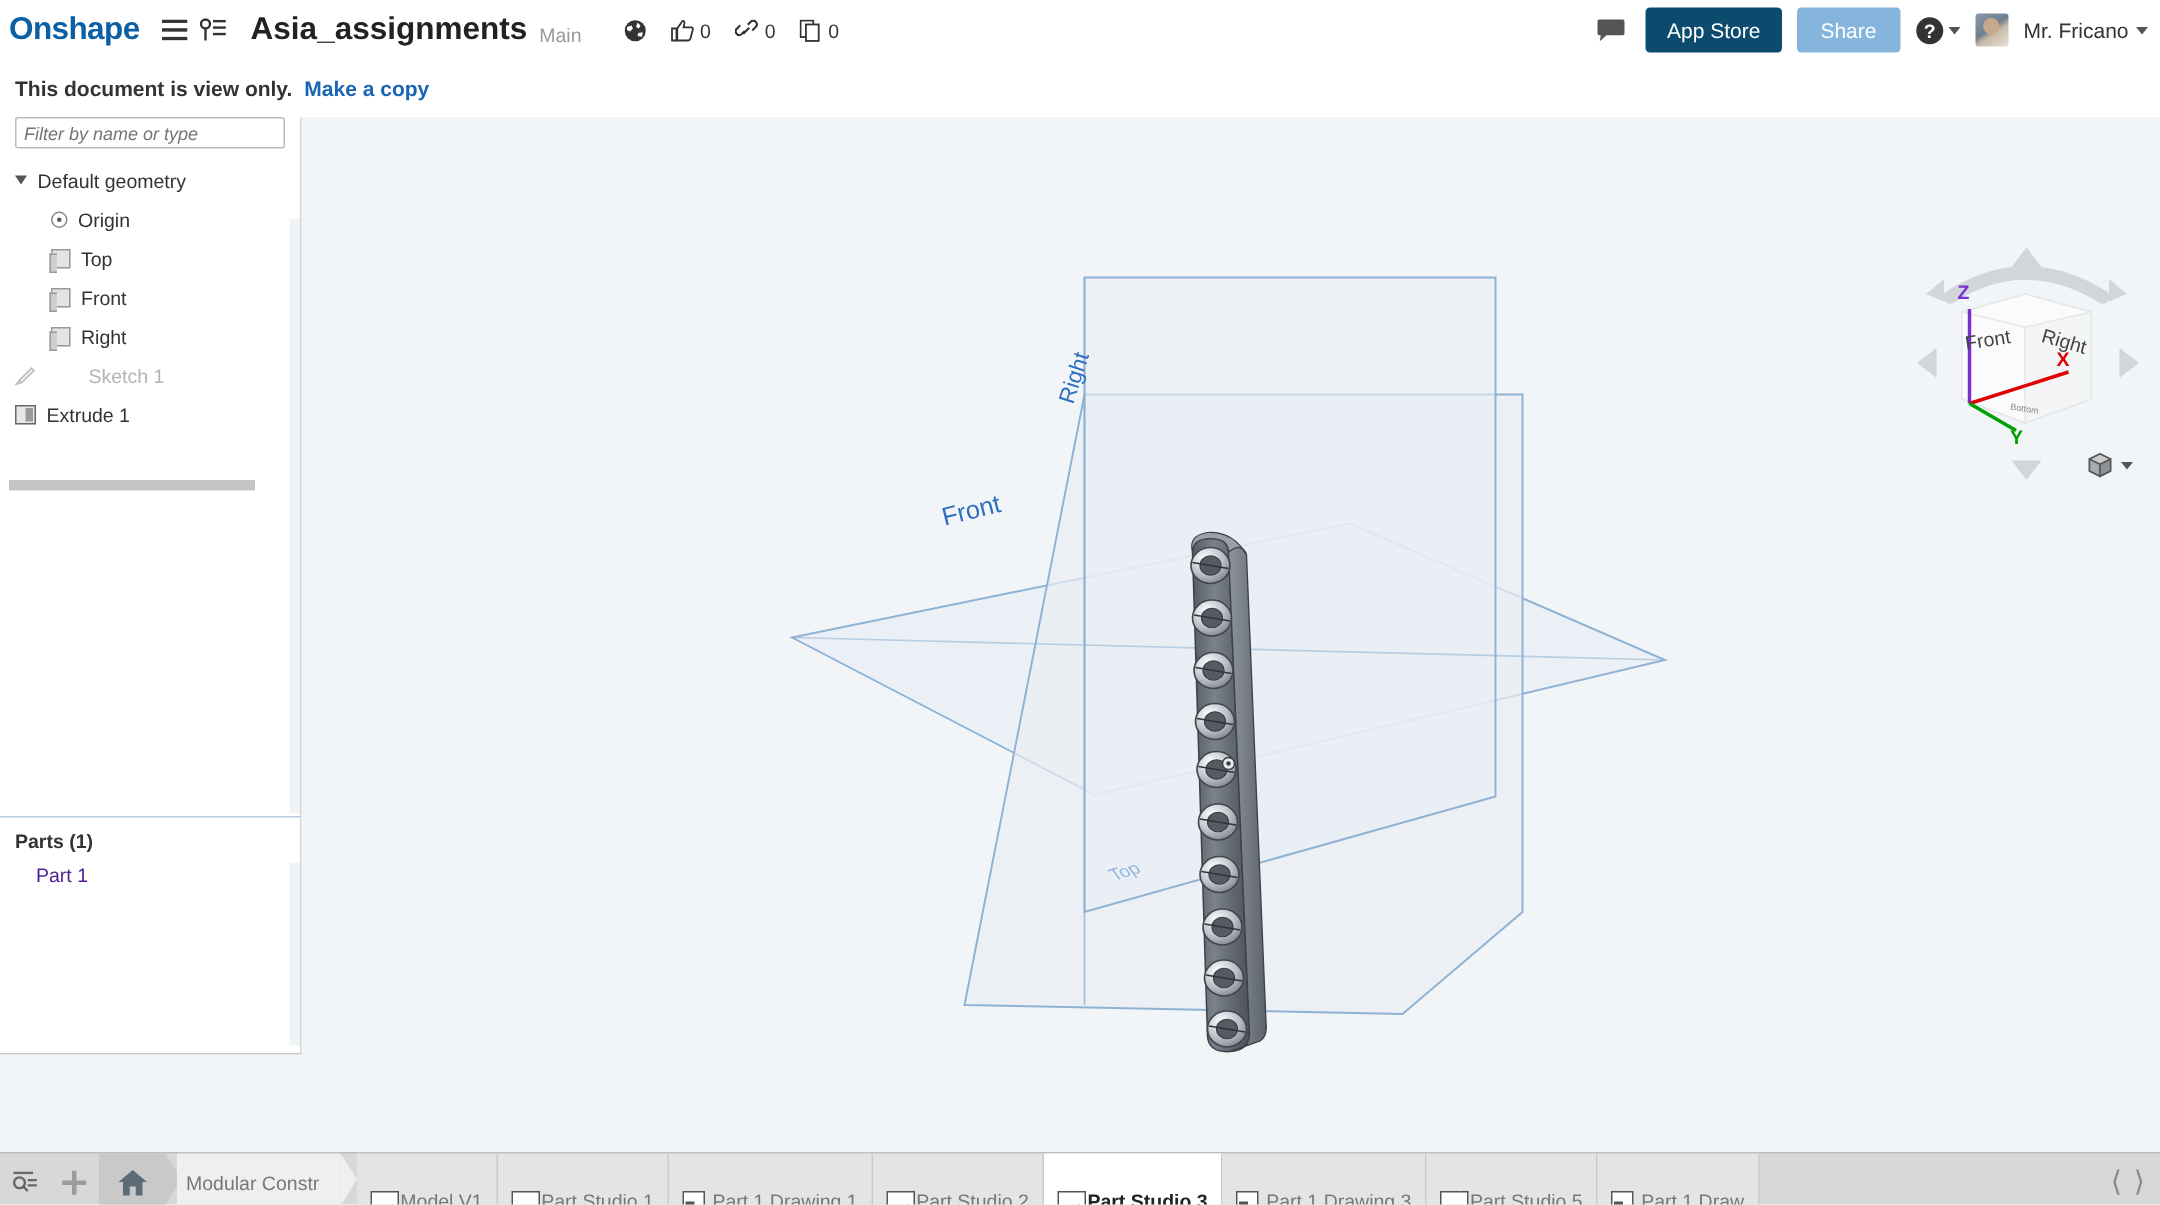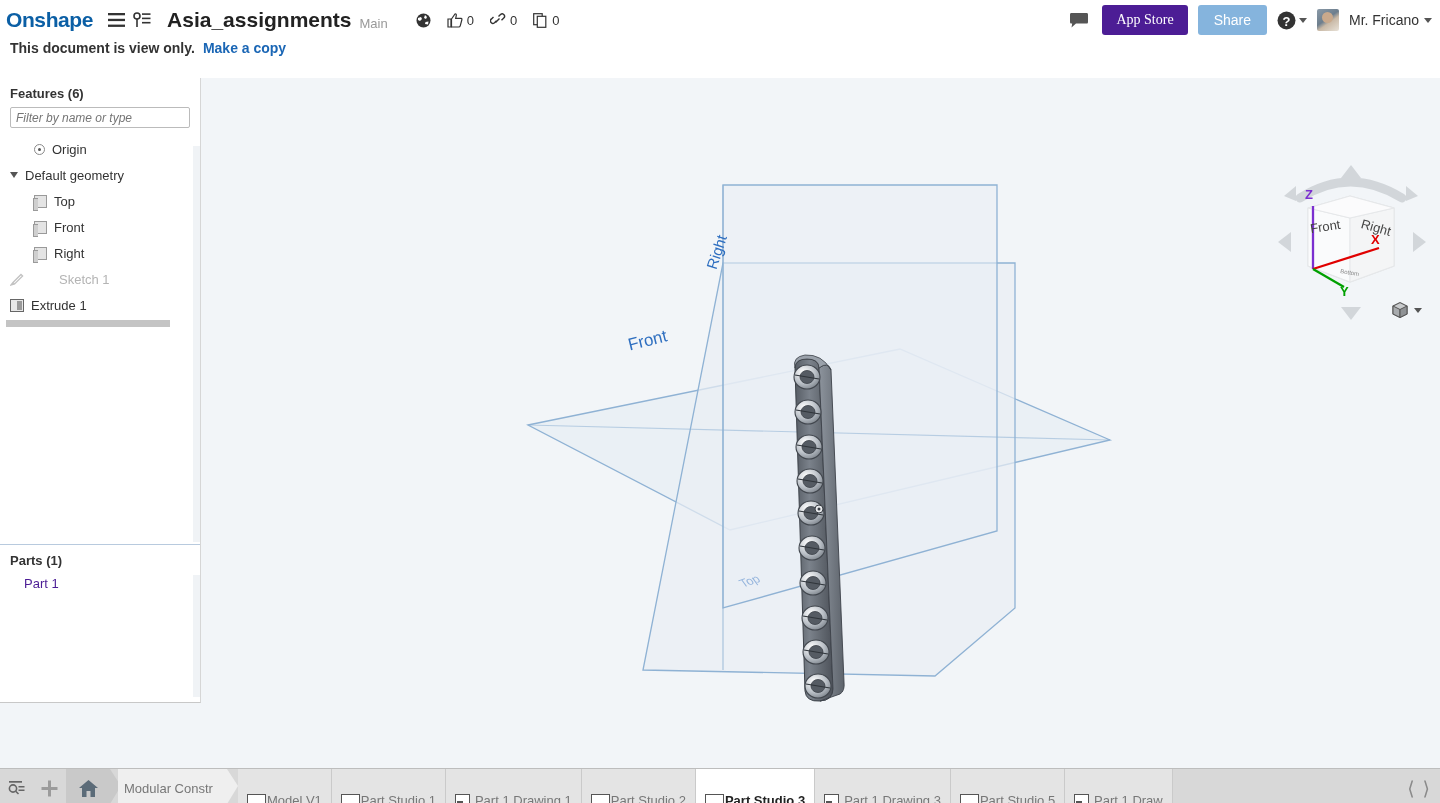--- a/index.html
+++ b/index.html
@@ -38,24 +38,24 @@
   }
   .hdr-stat {
     display: flex; align-items: center; gap: 4px;
     margin-left: 16px; font-size: 13px; color: #333;
   }
   #hdr-right {
     margin-left: auto; display: flex; align-items: center; gap: 10px;
     padding-right: 8px;
   }
   .btn-blue {
-    background: #4c1d95; color: #fff;
+    background: #0c4a6e; color: #fff;
     font-size: 14px; border: none; border-radius: 3px;
     padding: 7px 14px; cursor: pointer;
-    font-family: Liberation Serif, serif;
+    font-family: Liberation Sans, sans-serif;
   }
   .btn-lightblue {
     background: #85b4dd; color: #fff;
     font-size: 14px; border: none; border-radius: 3px;
     padding: 7px 16px; cursor: pointer;
     font-family: "Liberation Sans", sans-serif;
   }
   #help-grp { display: flex; align-items: center; gap: 3px; cursor: pointer; }
   #avatar {
     width: 22px; height: 22px; border-radius: 2px;
@@ -71,21 +71,21 @@
   .caret-d {
     width:0;height:0;border-left:4px solid transparent;
     border-right:4px solid transparent;border-top:5px solid #555;
   }
 
   
   #banner {
     position: absolute; top: 40px; left: 0;
     width: 1340px; height: 38px;
     background: #ffffff;
-    display: flex; padding-left: 10px;
+    display: flex; align-items: center; padding-left: 10px;
   }
   #banner-text { font-size: 14px; font-weight: bold; color: #333; }
   #banner-link {
     font-size: 14px; font-weight: bold; color: #1a66b5;
     margin-left: 8px; cursor: pointer; text-decoration: none;
   }
 
   
   #viewport {
     position: absolute; top: 78px; left: 0;
@@ -477,31 +477,30 @@
         <polygon points="3,6 10,9.5 10,17.5 3,14" fill="#a8abae" stroke="#555" stroke-width="1"></polygon>
         <polygon points="10,9.5 17,6 17,14 10,17.5" fill="#8f9295" stroke="#555" stroke-width="1"></polygon>
       </svg>
       <div class="caret-d"></div>
     </div>
   </div>
 </div>
 
 <div id="sidebar">
   <div id="feat-panel">
-    <div id="feat-title">Features (6)</div>
     <input id="feat-filter" type="text" placeholder="Filter by name or type" style="">
+
+    <div class="tree-row lvl1">
+      <div class="chev"></div>
+      <span class="tree-label">Default geometry</span>
+    </div>
 
     <div class="tree-row lvl2">
       <div class="ico-origin"></div>
       <span class="tree-label">Origin</span>
-    </div>
-
-    <div class="tree-row lvl1">
-      <div class="chev"></div>
-      <span class="tree-label">Default geometry</span>
     </div>
 
     <div class="tree-row lvl2">
       <div class="ico-plane"></div>
       <span class="tree-label">Top</span>
     </div>
 
     <div class="tree-row lvl2">
       <div class="ico-plane"></div>
       <span class="tree-label">Front</span>

